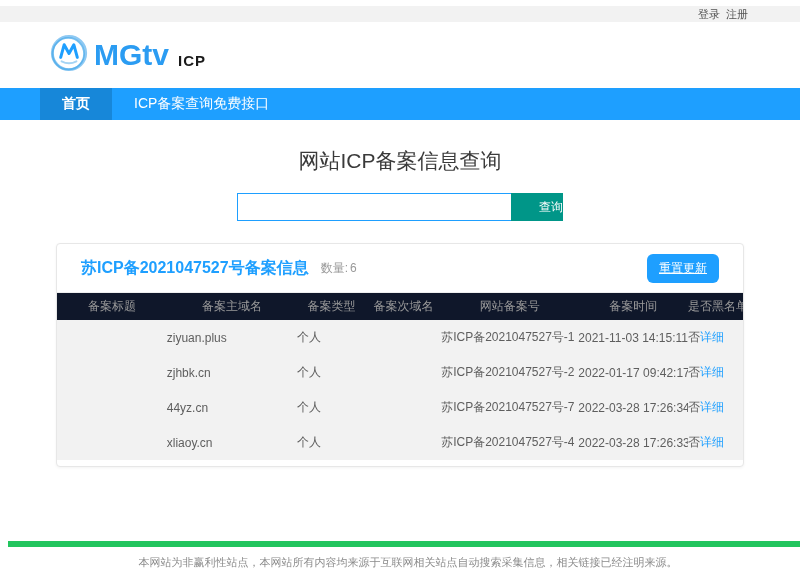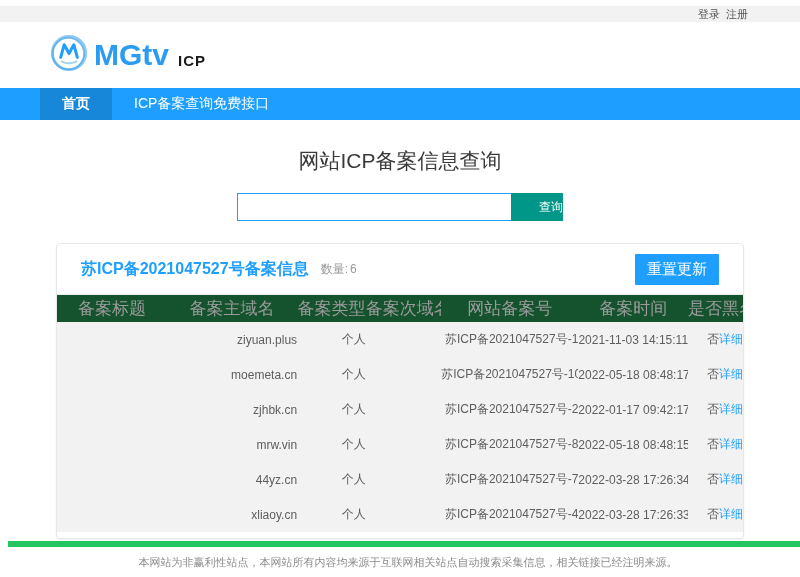--- a/index.html
+++ b/index.html
@@ -55,31 +55,31 @@
   }
   .panel-header{
     display:flex;align-items:center;padding:10px 24px 9px 24px;
     border-bottom:1px solid #eee;
   }
   .panel-title{font-size:16px;font-weight:bold;color:var(--accent);}
   .panel-count{font-size:12px;color:#999;margin-left:12px;}
   .panel-count .num{margin-left:2px;}
   .reset-btn{
     margin-left:auto;background:var(--accent);color:#fff;border:none;
-    font-size:15px;padding:6px 12px;border-radius:1px;cursor:pointer;
+    font-size:12px;padding:6px 12px;border-radius:6px;cursor:pointer;text-decoration:underline;
   }
   
   table{width:100%;border-collapse:collapse;table-layout:fixed;}
   thead th{
-    font-size:17px;color:#9a9a9a;font-weight:400;height:27px;
-    text-align:center;background:#14532d;white-space:nowrap;overflow:hidden;
+    font-size:12px;color:#9a9a9a;font-weight:400;height:27px;
+    text-align:center;background:#0f172a;white-space:nowrap;overflow:hidden;
   }
   tbody{background:var(--body-gray);}
   tbody td{
-    font-size:12px;color:#5e5e5e;height:35px;text-align:right;
+    font-size:12px;color:#5e5e5e;height:35px;text-align:left;
     white-space:nowrap;overflow:hidden;
   }
   col.c-title{width:16%;} col.c-domain{width:19%;} col.c-type{width:10%;}
   col.c-sub{width:11%;} col.c-icp{width:20%;} col.c-time{width:16%;} col.c-black{width:8%;}
   .detail-link{color:var(--accent);text-decoration:none;cursor:pointer;}
   
   .footer{
     position:absolute;left:8px;bottom:0;width:800px;height:36px;
     border-top:6px solid #22c55e;background:#fff;
     display:flex;align-items:center;justify-content:center;
@@ -157,53 +157,31 @@
     <td>个人</td>
     <td></td>
     <td>苏ICP备2021047527号-1</td>
     <td>2021-11-03 14:15:11</td>
     <td>
       <span>否</span><a class="detail-link">详细</a>
     </td>
   </tr>
         <tr>
     <td></td>
-    <td>moemeta.cn</td>
-    <td>个人</td>
-    <td></td>
-    <td>苏ICP备2021047527号-10</td>
-    <td>2022-05-18 08:48:17</td>
-    <td>
-      <span>否</span><a class="detail-link">详细</a>
-    </td>
-  </tr>
-        <tr>
-    <td></td>
     <td>zjhbk.cn</td>
     <td>个人</td>
     <td></td>
     <td>苏ICP备2021047527号-2</td>
     <td>2022-01-17 09:42:17</td>
     <td>
       <span>否</span><a class="detail-link">详细</a>
     </td>
   </tr>
         <tr>
     <td></td>
-    <td>mrw.vin</td>
-    <td>个人</td>
-    <td></td>
-    <td>苏ICP备2021047527号-8</td>
-    <td>2022-05-18 08:48:15</td>
-    <td>
-      <span>否</span><a class="detail-link">详细</a>
-    </td>
-  </tr>
-        <tr>
-    <td></td>
     <td>44yz.cn</td>
     <td>个人</td>
     <td></td>
     <td>苏ICP备2021047527号-7</td>
     <td>2022-03-28 17:26:34</td>
     <td>
       <span>否</span><a class="detail-link">详细</a>
     </td>
   </tr>
         <tr>

